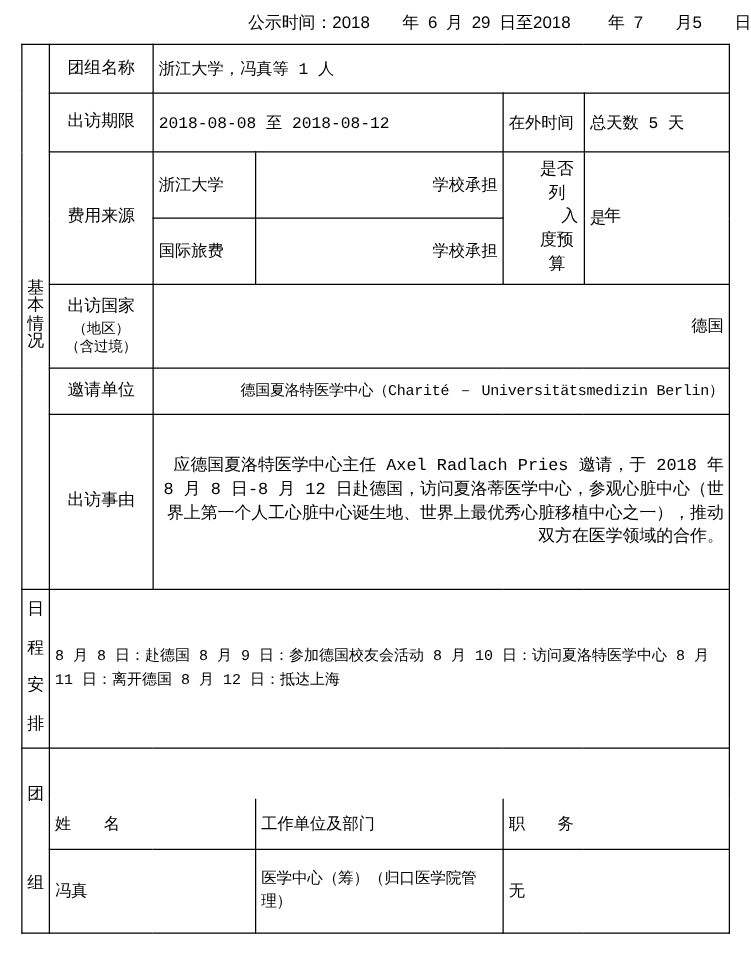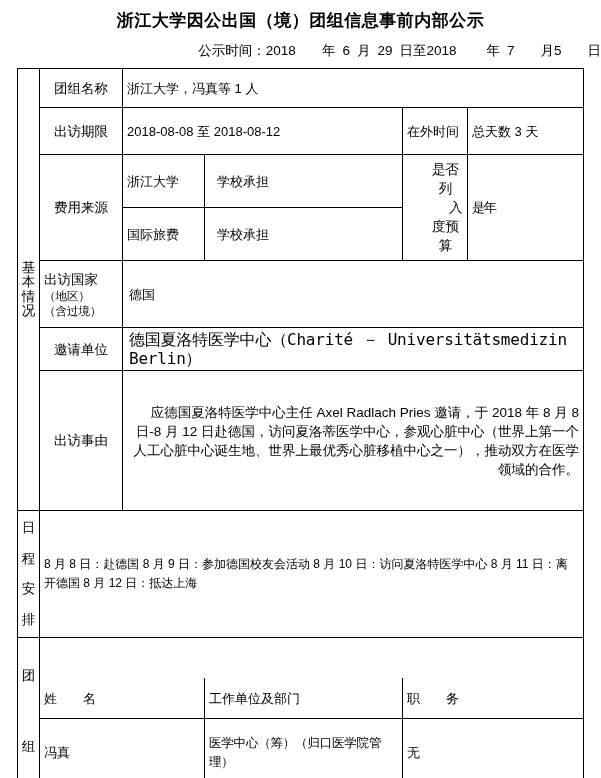--- a/index.html
+++ b/index.html
@@ -52,20 +52,21 @@
     table-layout: fixed;
     margin: 0 auto;
     width: 566px;
     font-size: 13px;
   }
   table.main td {
     border: 1px solid #000000;
     padding: 2px 4px;
     vertical-align: middle;
     line-height: 19px;
+    font-family: Liberation Mono, monospace;
   }
 
   
   .vlabel {
     width: 22px;
     text-align: center;
     padding: 4px 0;
     font-size: 13.5px;
     line-height: 1;
   }
@@ -81,35 +82,35 @@
     display: block;
     line-height: 1.05;
   }
 
   .lbl {
     text-align: center;
     font-size: 13.5px;
     white-space: nowrap;
   }
   .lbl-sub {
-    text-align: left;
+    text-align: center;
     font-size: 13.5px;
     line-height: 16px;
   }
   .lbl-sub .small {
     font-size: 11.5px;
     display: block;
     line-height: 15px;
   }
   .ctr { }
-  .lft { text-align: left; }
+  .lft { text-align: right; }
 
   .mono {
     font-family: "DejaVu Sans Mono", "Liberation Mono", monospace;
-    font-size: 16px;
+    font-size: 12px;
     letter-spacing: -0.2px;
   }
 
   .para {
     text-align: right;
     line-height: 29px;
     font-size: 13.5px;
     padding: 5px 5px 5px 6px;
   }
   .sched {
@@ -134,21 +135,20 @@
   .wide-sp { letter-spacing: 6px; }
 
   .team-head td { height: 36px; }
   .team-row td { height: 48px; vertical-align: middle; }
 </style>
 </head>
 <body>
 
 <div class="page">
 
-  <h1 class="doc-title">浙江大学因公出国（境）团组信息事前内部公示</h1>
 
   <p class="pub-line">
     <span>公示时间：</span><span>2018</span><span class="gap-md"></span><span>年</span><span class="gap-sm"></span><span>6</span><span class="gap-sm"></span><span>月</span><span class="gap-sm"></span><span>29</span><span class="gap-sm"></span><span>日至</span><span>2018</span><span class="gap-lg"></span><span>年</span><span class="gap-sm"></span><span>7</span><span class="gap-md"></span><span>月</span><span>5</span><span class="gap-md"></span><span>日</span>
   </p>
 
   <table class="main">
     <colgroup>
       <col style="width:22px">
       <col style="width:83px">
       <col style="width:82px">
@@ -168,21 +168,21 @@
           </div>
         </td>
         <td class="lbl" style="height:34px">团组名称</td>
         <td class="ctr" colspan="4">浙江大学，冯真等 1 人</td>
       </tr>
 
       <tr>
         <td class="lbl" style="height:42px">出访期限</td>
         <td class="ctr" colspan="2">2018-08-08 至 2018-08-12</td>
         <td class="ctr">在外时间</td>
-        <td class="ctr">总天数 3 天</td>
+        <td class="ctr">总天数 5 天</td>
       </tr>
 
       <tr>
         <td class="lbl" rowspan="2">费用来源</td>
         <td class="ctr" style="height:48px">浙江大学</td>
         <td class="lft" style="padding-left:12px">学校承担</td>
         <td class="budget-lbl" rowspan="2">
           <span>是否列</span>
           <span class="row2">
             <span>入</span>

